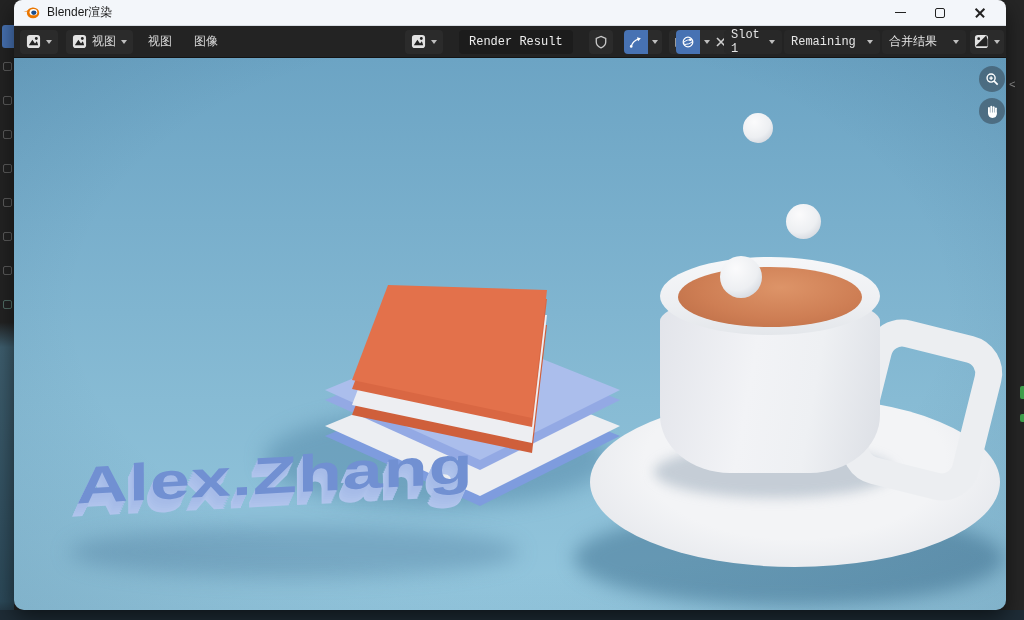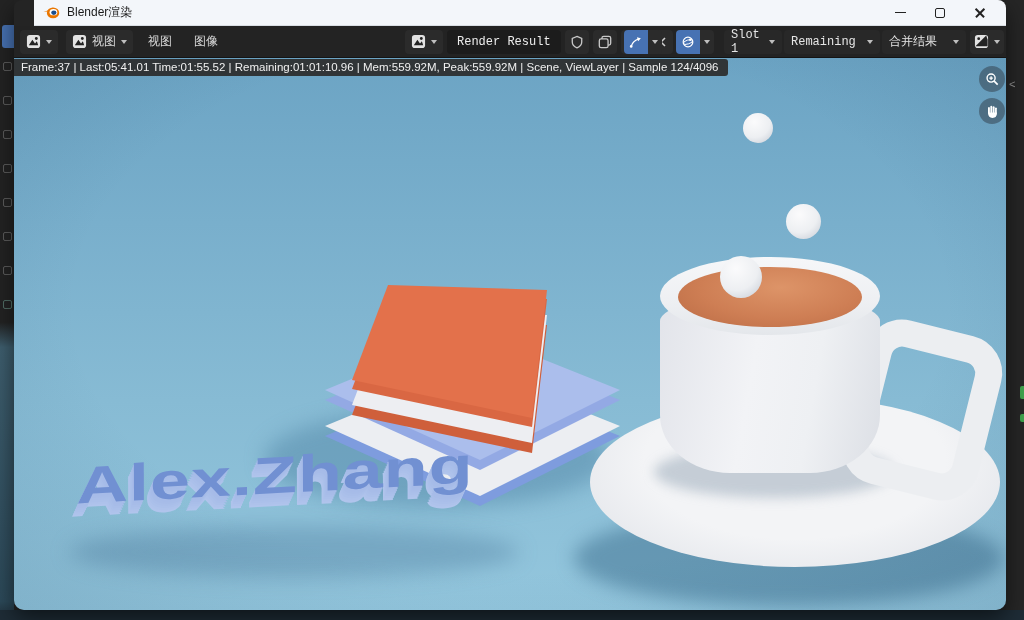--- a/index.html
+++ b/index.html
@@ -16,36 +16,36 @@
   .strip-right .gmark1 { position:absolute; right:0; top:386px; width:4px; height:13px; background:#3FA34D; border-radius:2px 0 0 2px;}
   .strip-right .gmark2 { position:absolute; right:0; top:414px; width:4px; height:8px; background:#3FA34D; border-radius:2px 0 0 2px;}
   .strip-bottom { position:absolute; left:0; bottom:0; width:1024px; height:10px; background:#1E2C36; z-index:1;}
 
   
   .window { position:absolute; left:14px; top:0; width:992px; height:610px; z-index:5;
     border-radius:8px 8px 10px 10px; overflow:hidden; display:flex; flex-direction:column;
     box-shadow:0 8px 22px rgba(0,0,0,.55); }
 
   .titlebar { height:26px; background:#F3F6FA; border-bottom:1px solid #D9DEE4;
-    display:flex; align-items:center; padding:0 6px 0 9px; gap:7px; flex:0 0 auto;margin-left:20px;}
+    display:flex; align-items:center; padding:0 6px 0 9px; gap:7px; flex:0 0 auto;}
   .title { font-size:12px; color:#1b1b1b; }
   .wc { margin-left:auto; display:flex; }
   .wc .wcbtn { width:40px; height:24px; display:flex; align-items:center; justify-content:center; }
   .g-min { width:11px; height:1.5px; background:#222; }
   .g-max { width:10px; height:10px; border:1.5px solid #222; border-radius:2px; }
   .g-close { position:relative; width:12px; height:12px; }
   .g-close i { position:absolute; left:0; top:5px; width:12px; height:1.5px; background:#222; }
   .g-close i:first-child { transform:rotate(45deg); }
   .g-close i:last-child  { transform:rotate(-45deg); }
 
   
   .toolbar { height:32px; background:#232323; position:relative; border-bottom:1px solid #141414; flex:0 0 auto;}
   .tbg { position:absolute; top:50%; transform:translateY(-50%); display:flex; align-items:center;font-family:Liberation Mono, monospace; }
   .tb-left { left:6px; gap:8px; }
-  .tb-center { left:391px; gap:4px; }
+  .tb-center { left:391px; gap:16px; }
   .tb-right { right:2px;justify-content:flex-end; }
   .btn { display:flex; align-items:center; gap:5px; background:#2B2B2B; border-radius:4px; height:24px; padding:0 6px; }
   .menu-label { color:#D9D9D9; font-size:12px; padding:0 7px; height:24px; display:flex; align-items:center; border-radius:4px;}
   .field { background:#1C1C1C; color:#EDEDED; font-size:12px; height:24px; display:flex; align-items:center; padding:0 10px; border-radius:4px; min-width:92px;}
   .iconbtn { width:24px; height:24px; background:#2B2B2B; border-radius:4px; display:flex; align-items:center; justify-content:center; }
   .seg { display:flex; height:24px; border-radius:4px; overflow:hidden; }
   .seg .blue { width:24px; background:#4772B3; display:flex; align-items:center; justify-content:center; }
   .seg .chevpart { width:14px; background:#2B2B2B; display:flex; align-items:center; justify-content:center; }
   .dd { background:#282828; color:#E6E6E6; font-size:12px; height:24px; border-radius:4px;
     display:flex; align-items:center; justify-content:space-between; padding:0 7px; }
@@ -248,21 +248,20 @@
           <path d="M1.5 13 L13 1.5 L14.5 6 L14.5 13 Z" fill="#232323"></path>
           <circle cx="5" cy="5" r="1.5" fill="#232323"></circle>
         </svg>
         <span class="chev"></span>
       </div>
     </div>
   </div>
 
   <div class="render">
 
-    <div class="stats">Frame:37 | Last:05:41.01 Time:01:55.52 | Remaining:01:01:10.96 | Mem:559.92M, Peak:559.92M | Scene, ViewLayer | Sample 124/4096</div>
 
     <div class="shadow book-shadow"></div>
     <div class="shadow text-shadow3d"></div>
     <div class="shadow saucer-shadow"></div>
 
     <svg class="books-svg" width="992" height="552" viewBox="0 0 992 552">
 
       <polygon points="311,378 456,318 606,378 466,448" fill="#7E9CDE"></polygon>
       <polygon points="311,368 456,308 606,368 466,438" fill="#ECEEF2"></polygon>
       <polygon points="311,342 456,282 606,342 466,412" fill="#93A9E4"></polygon>

